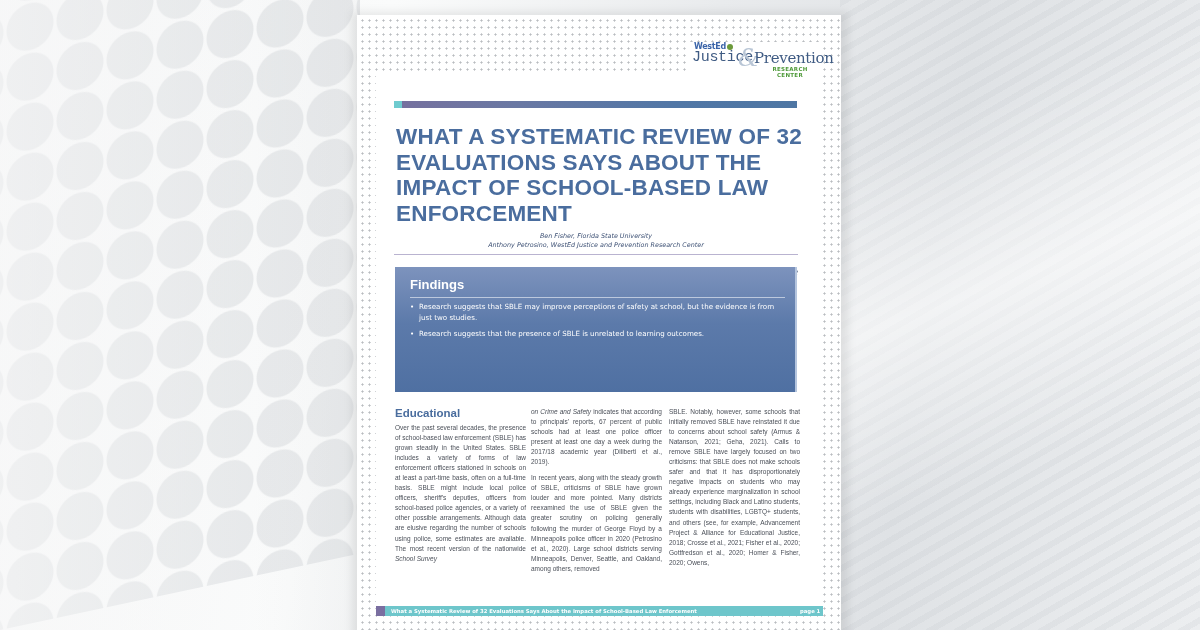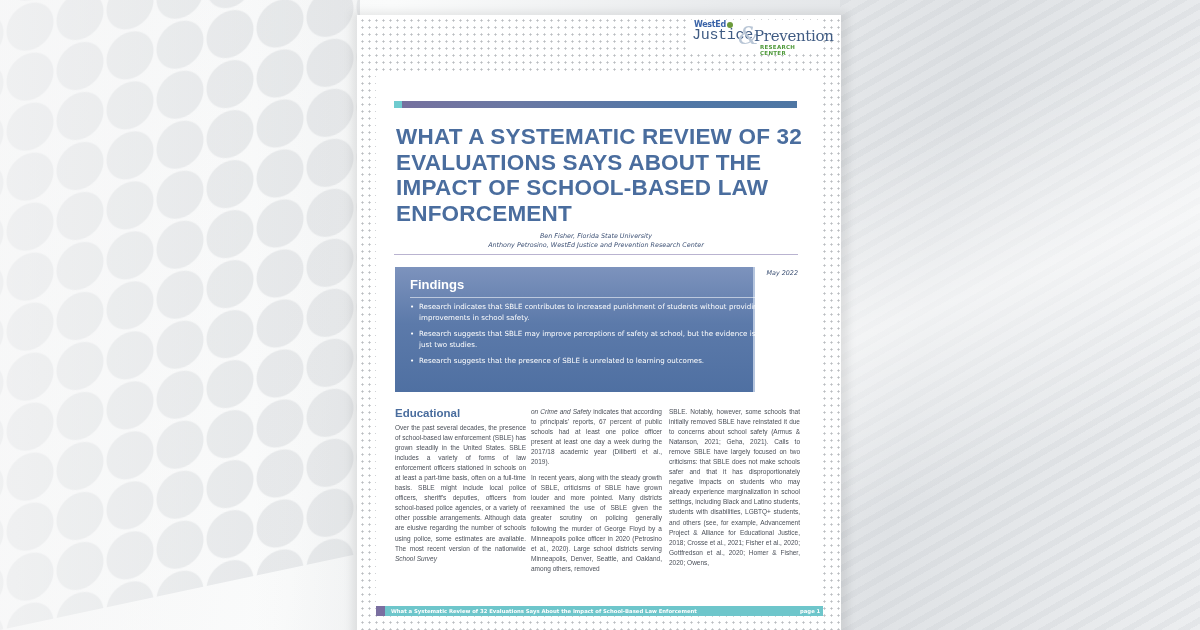--- a/index.html
+++ b/index.html
@@ -38,22 +38,23 @@
       background-color: #ffffff;
       background-image: radial-gradient(circle, #b9bcc0 0 0.9px, transparent 1.2px);
       background-size: 7px 7px;
       background-position: 2px 2px;
     }
     .page-inner {
       position: absolute; left: 19px; top: 60px; width: 446px; height: 540px;
       background: #ffffff;
     }
     .logo {
-      position: absolute; left: 690px; top: 20px; width: 130px; height: 34px;
+      position: absolute; left: 690px; top: 42px; width: 130px; height: 34px;
       background: #ffffff;
+      text-align: center;
     }
     .logo-wested {
       position: absolute; left: 4px; top: 0px;
       font-size: 8px; font-weight: bold; color: #3b64a8; letter-spacing: -0.3px;
     }
     .logo-ed-dot {
       display: inline-block; width: 6px; height: 6px; border-radius: 50%;
       background: #6c9a3b; margin-left: 1px; vertical-align: middle;
     }
     .logo-justice {
@@ -90,21 +91,21 @@
       font-size: 6.4px; line-height: 9px; font-style: italic; color: #3b4f73; text-align: center;
     }
     .author-date {
       position: absolute; right: 0; top: 9px; margin-top: 28px;
     }
     .author-rule {
       position: absolute; left: 394px; top: 254px; width: 404px; height: 1px;
       background: #b9b3d0;
     }
     .findings {
-      position: absolute; left: 395px; top: 267px; width: 360px; height: 125px;
+      position: absolute; left: 395px; top: 267px; width: 402px; height: 125px;
       background: linear-gradient(180deg, #7d93bd 0%, #5c7aaa 45%, #4f70a2 100%);
       border-right: 2px solid #b5c5de;
     }
     .findings-title {
       position: absolute; left: 15px; top: 10px;
       font-family: "Liberation Sans", sans-serif;
       font-size: 13px; color: #ffffff;
     }
     .findings-rule {
       position: absolute; left: 15px; top: 30px; width: 375px; height: 1px;
@@ -184,21 +185,20 @@
   <div>Ben Fisher, Florida State University</div>
   <div>Anthony Petrosino, WestEd Justice and Prevention Research Center</div>
   <div class="author-date">May 2022</div>
 </div>
 <div class="author-rule"></div>
 
 <section class="findings">
   <h2 class="findings-title">Findings</h2>
   <div class="findings-rule"></div>
   <ul class="findings-list">
-    <li>Research indicates that SBLE contributes to increased punishment of students without providing improvements in school safety.</li>
     <li>Research suggests that SBLE may improve perceptions of safety at school, but the evidence is from just two studies.</li>
     <li>Research suggests that the presence of SBLE is unrelated to learning outcomes.</li>
   </ul>
 </section>
 
 <h2 class="bg-heading">Educational</h2>
 
 <div class="col col1">
   <p><span>Over the past several decades, the presence of school-based law enforcement (SBLE) has grown steadily in the United States. SBLE includes a variety of forms of law enforcement officers stationed in schools on at least a part-time basis, often on a full-time basis. SBLE might include local police officers, sheriff's deputies, officers from school-based police agencies, or a variety of other possible arrangements. Although data are elusive regarding the number of schools using police, some estimates are available. The most recent version of the nationwide </span><em>School Survey</em></p>
 </div>

